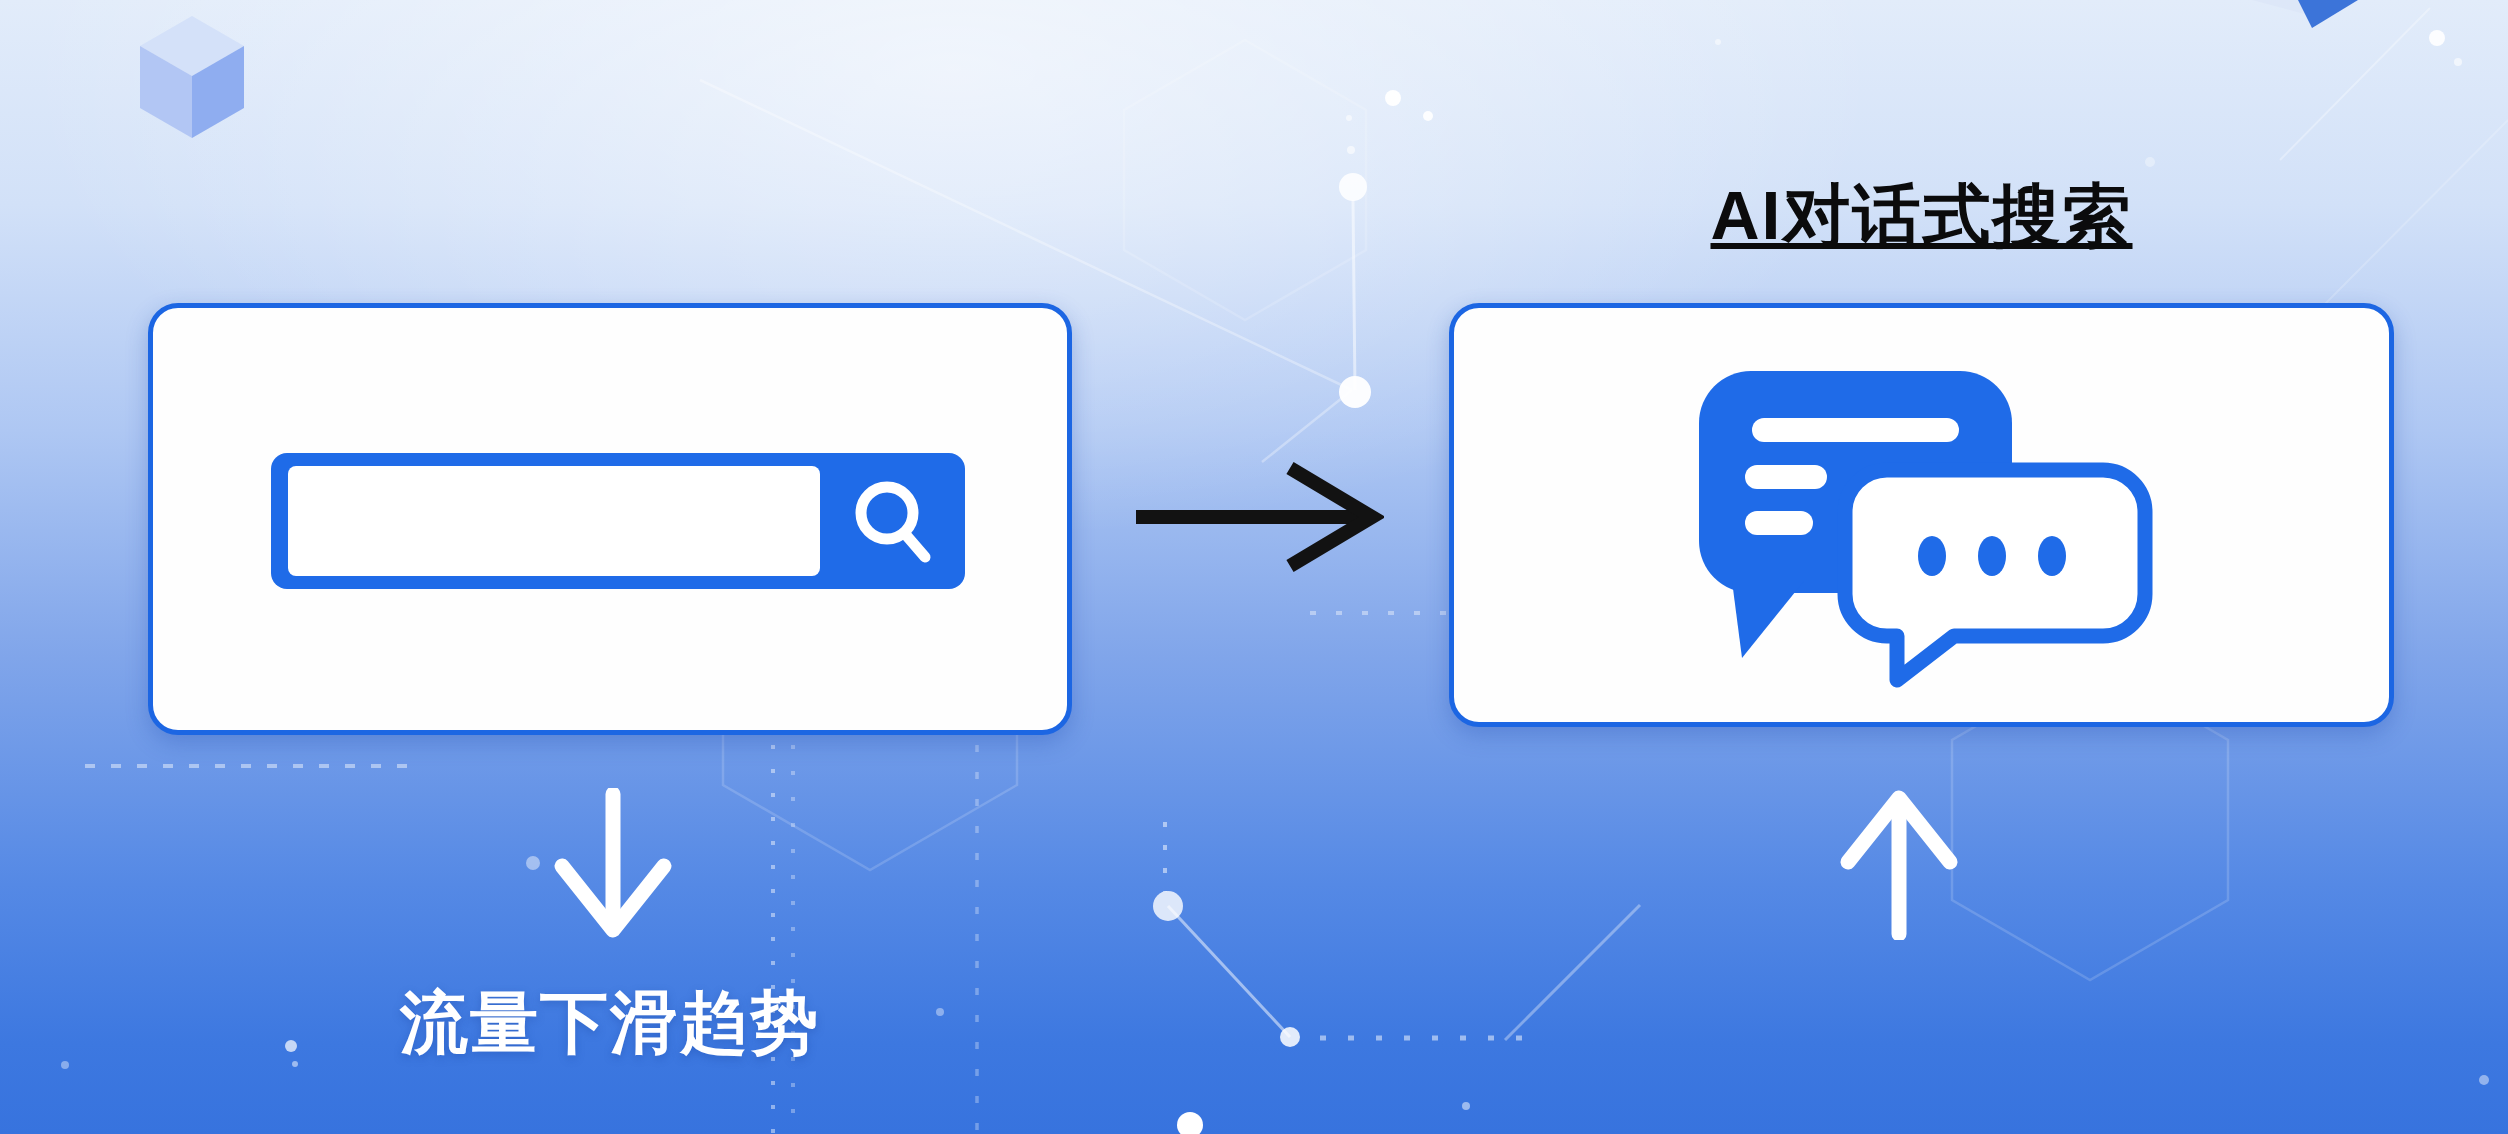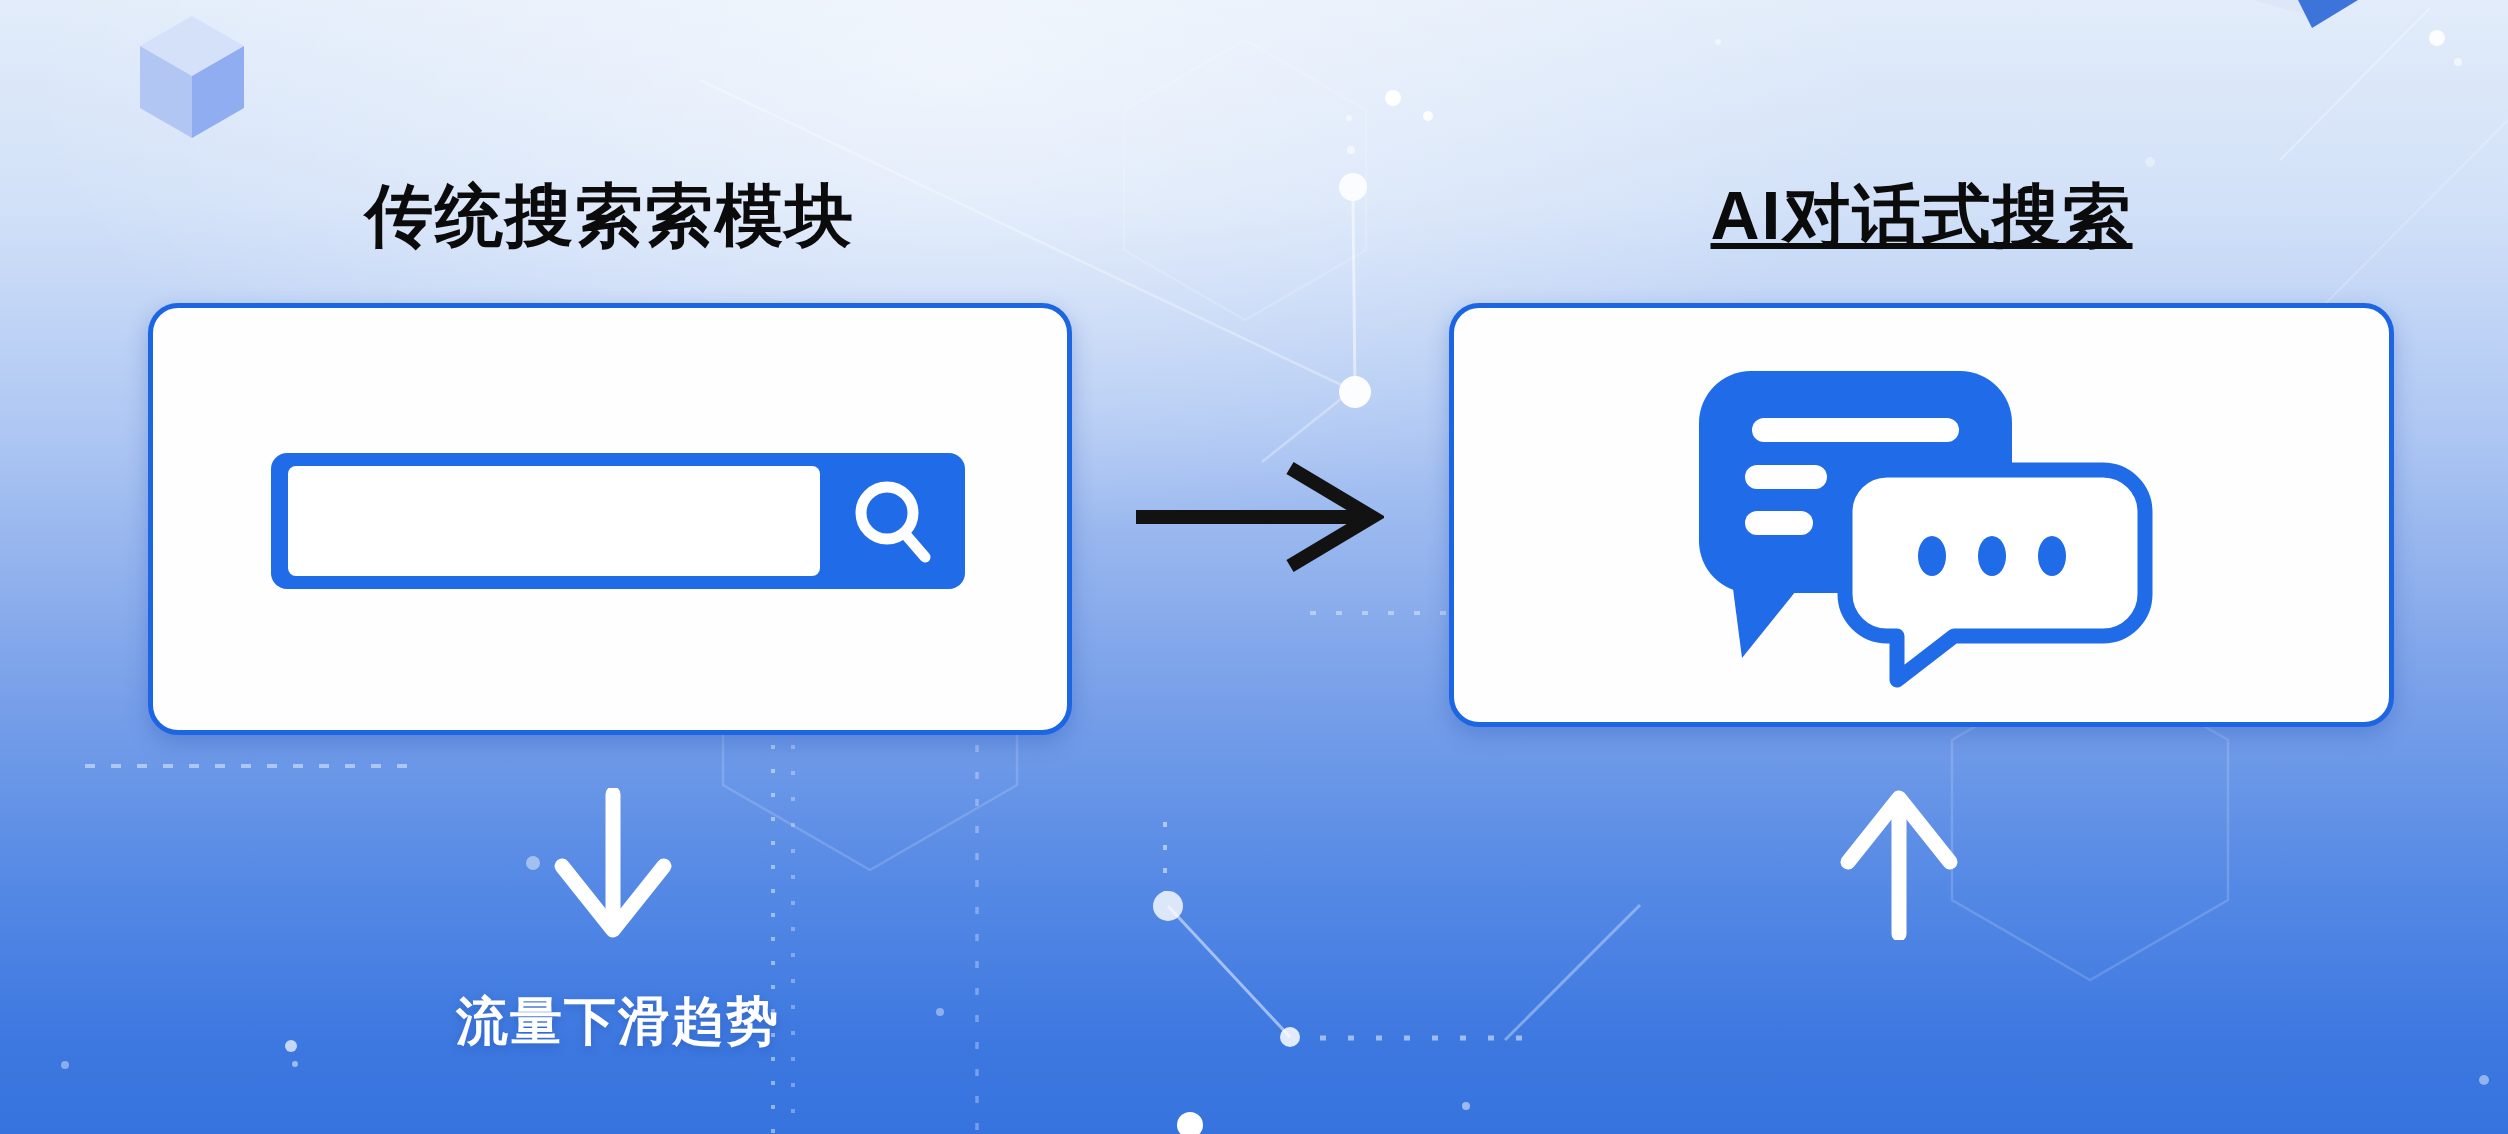--- a/index.html
+++ b/index.html
@@ -31,22 +31,22 @@
     position:absolute;left:17px;top:13px;width:532px;height:110px;
     background:#ffffff;border-radius:8px;border:none;font-size:40px;padding:0 20px;
     box-sizing:border-box;color:#222;outline:none;
   }
   .search-button{
     position:absolute;right:0;top:0;width:145px;height:136px;background:transparent;border:none;
     display:flex;align-items:center;justify-content:center;cursor:pointer;
   }
   .chat-illustration{position:absolute;left:238px;top:55px;}
   .caption{
-    position:absolute;top:985px;margin:8px;text-align:center;
-    font-size:52px;font-weight:bold;color:#ffffff;letter-spacing:2px;
+    position:absolute;top:985px;margin:0;text-align:center;
+    font-size:68px;font-weight:bold;color:#ffffff;letter-spacing:2px;
     text-shadow:0 3px 8px rgba(25,70,160,0.35);line-height:1.1;
   }
   .caption.left{left:148px;width:924px;}
   .caption.right{left:1449px;width:945px;}
   .arrow{position:absolute;}
   .arrow.connector{left:1128px;top:458px;}
   .arrow.down{left:552px;top:788px;}
   .arrow.up{left:1838px;top:788px;}
 </style>
 </head>
@@ -110,21 +110,20 @@
     <polygon points="62,6 114,36 62,66 10,36" fill="#d4e1f9"></polygon>
     <polygon points="10,36 62,66 62,128 10,98" fill="#b2c6f4"></polygon>
     <polygon points="114,36 62,66 62,128 114,98" fill="#8fadf0"></polygon>
   </svg>
 
   <svg class="decor-svg" width="140" height="40" viewBox="0 0 140 40" style="left:2240px;top:0;">
     <polygon points="12,0 58,0 72,16" fill="#dde7f8"></polygon>
     <polygon points="58,0 118,0 72,28" fill="#3c74d9"></polygon>
   </svg>
 
-  <h1 class="panel-title left">传统搜索索模块</h1>
 
   <div class="card left">
     <div class="search-bar">
       <input class="search-input" type="text" value="" style="">
       <button class="search-button">
         <svg width="92" height="92" viewBox="0 0 92 92">
           <circle cx="40" cy="38" r="26" fill="none" stroke="#ffffff" stroke-width="11"></circle>
           <line x1="59" y1="60" x2="78" y2="82" stroke="#ffffff" stroke-width="11" stroke-linecap="round"></line>
         </svg>
       </button>

